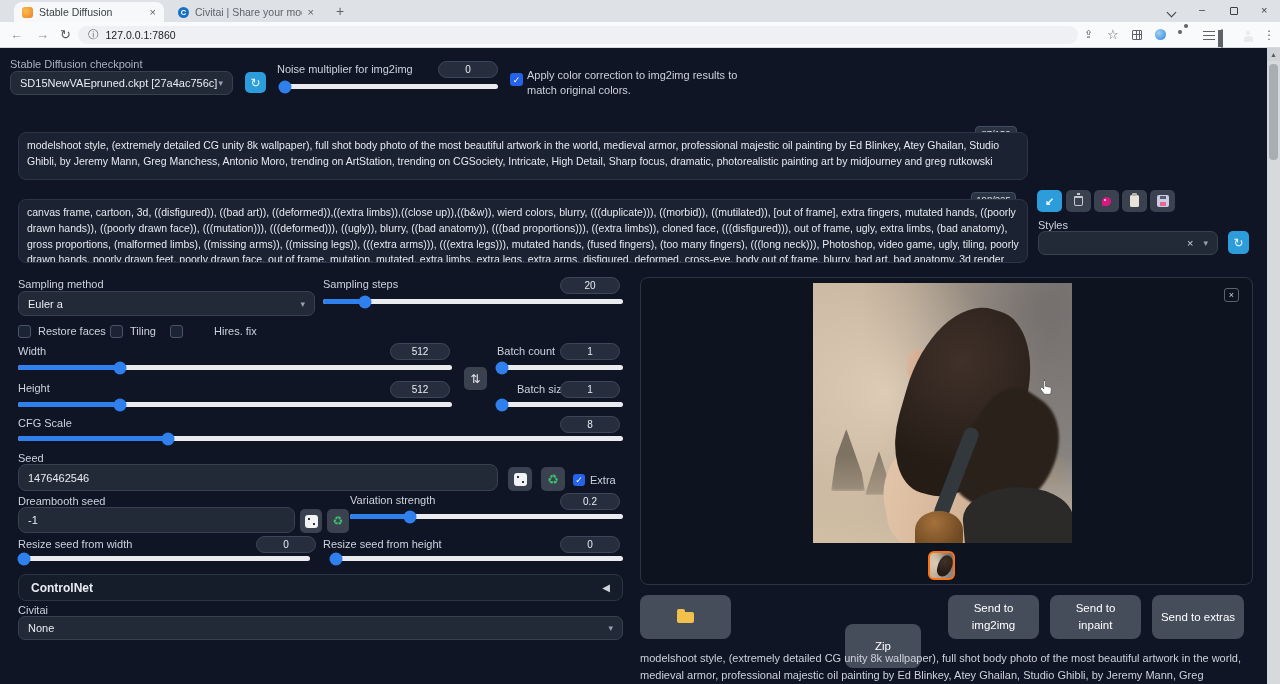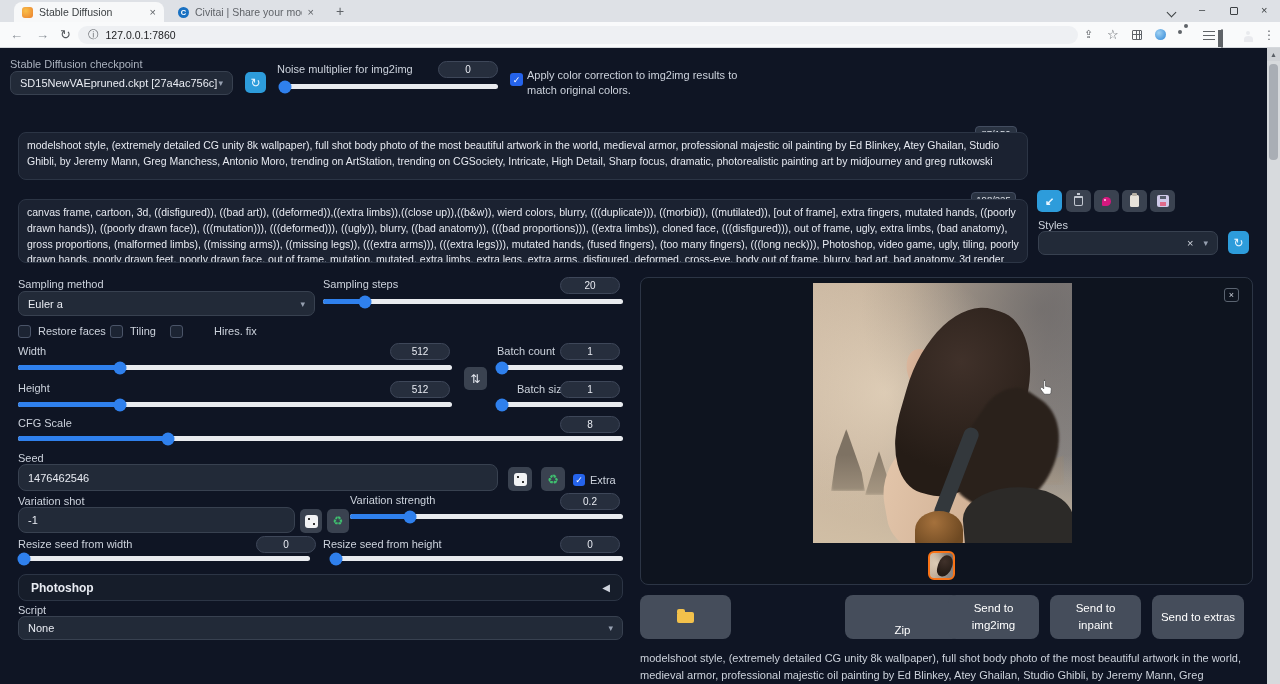--- a/index.html
+++ b/index.html
@@ -256,21 +256,21 @@
     <span class="icon-dice"></span>
   </div>
   <div class="abs sqbtn" style="left:541px; top:467px; width:24px; height:24px; color:#3fbf6f; font-size:13px;">
     <span>♻</span>
   </div>
   <div class="abs chk on" style="left:573px; top:474px; width:12px; height:12px;">
     <span>✓</span>
   </div>
   <div class="abs lbl" style="left:590px; top:474px;">Extra</div>
 
-  <div class="abs lbl" style="left:18px; top:495px;">Variation shot</div>
+  <div class="abs lbl" style="left:18px; top:495px;">Dreambooth seed</div>
   <div class="abs dd" style="left:18px; top:507px; width:277px; height:26px; border-radius:8px;">
     <span>-1</span>
   </div>
   <div class="abs sqbtn" style="left:300px; top:509px; width:22px; height:24px;">
     <span class="icon-dice"></span>
   </div>
   <div class="abs sqbtn" style="left:327px; top:509px; width:22px; height:24px; color:#3fbf6f; font-size:12px;">
     <span>♻</span>
   </div>
   <div class="abs lbl" style="left:350px; top:494px;">Variation strength</div>
@@ -287,24 +287,24 @@
       <div class="handle" style="left:2%;"></div>
   </div>
   <div class="abs lbl" style="left:323px; top:538px;">Resize seed from height</div>
   <div class="abs numbox" style="left:560px; top:536px;">0</div>
   <div class="abs slider" style="left:330px; top:556px; width:293px;">
     <div class="fill" style="width:0%;"></div>
       <div class="handle" style="left:2%;"></div>
   </div>
 
   <div class="abs" style="left:18px; top:574px; width:605px; height:27px; background:#161d2a; border:1px solid #2c3545; border-radius:8px; display:flex; align-items:center; padding:0 12px;">
-    <span style="font-size:12px; font-weight:bold; color:#e8ebf2;">Photoshop</span>
+    <span style="font-size:12px; font-weight:bold; color:#e8ebf2;">ControlNet</span>
     <span style="margin-left:auto; color:#cfd4dd; font-size:10px;">◀</span>
   </div>
-  <div class="abs lbl" style="left:18px; top:604px;">Script</div>
+  <div class="abs lbl" style="left:18px; top:604px;">Civitai</div>
   <div class="abs dd" style="left:18px; top:616px; width:605px; height:24px;">
     <span>None</span>
     <span class="caret">▾</span>
   </div>
 
 
   <div class="abs bluebtn" style="left:1037px; top:190px; width:25px; height:22px; font-size:11px; font-weight:bold;">
     <span>↙</span>
   </div>
   <div class="abs sqbtn" style="left:1066px; top:190px; width:25px; height:22px;">
@@ -356,21 +356,21 @@
       </svg>
   </div>
 
   <div class="abs art" style="left:928px; top:551px; width:27px; height:29px; border:2px solid #f97316; border-radius:6px;">
     <div class="hair1" style="left:8px; top:2px; width:14px; height:22px;"></div>
   </div>
 
   <div class="abs gallery-btn" style="left:640px; top:595px; width:91px; height:44px;">
     <span class="icon-folder"></span>
   </div>
-  <div class="abs gallery-btn" style="left:845px; top:595px; width:115px; height:44px;align-items:flex-end;">
+  <div class="abs gallery-btn" style="left:845px; top:624px; width:76px; height:44px;">
     <span>Zip</span>
   </div>
   <div class="abs gallery-btn" style="left:948px; top:595px; width:91px; height:44px; padding:0 14px;">
     <span>Send to img2img</span>
   </div>
   <div class="abs gallery-btn" style="left:1152px; top:595px; width:92px; height:44px;">
     <span>Send to extras</span>
   </div>
   <div class="abs gallery-btn" style="left:1050px; top:595px; width:91px; height:44px; padding:0 16px;">
     <span>Send to inpaint</span>

